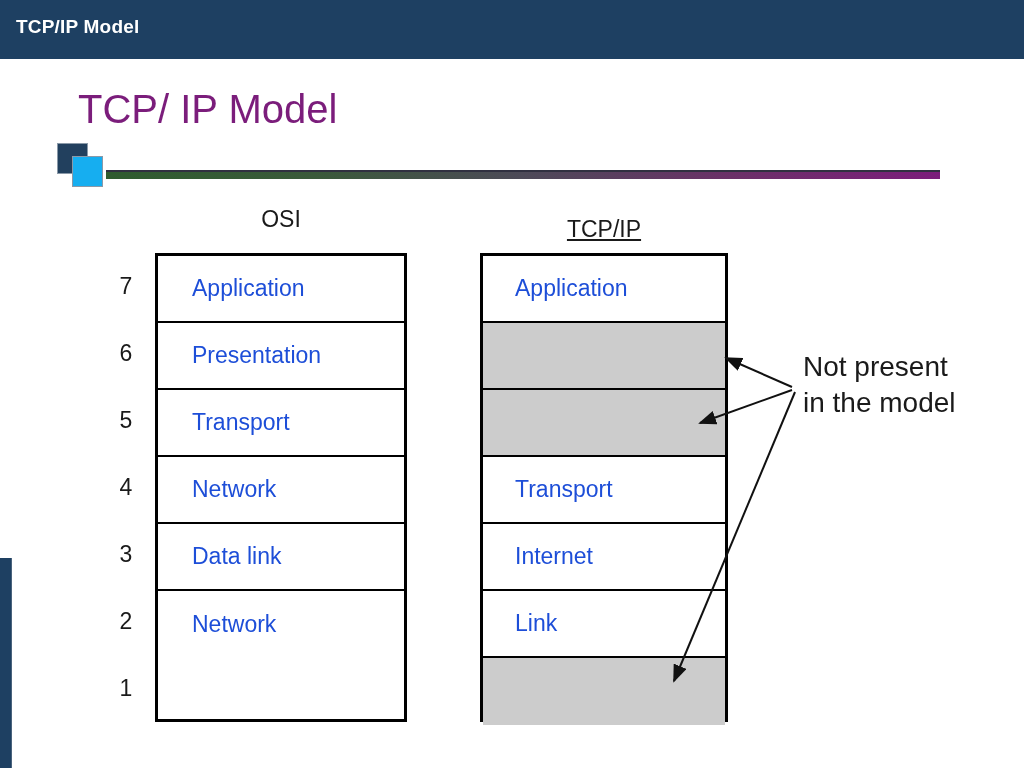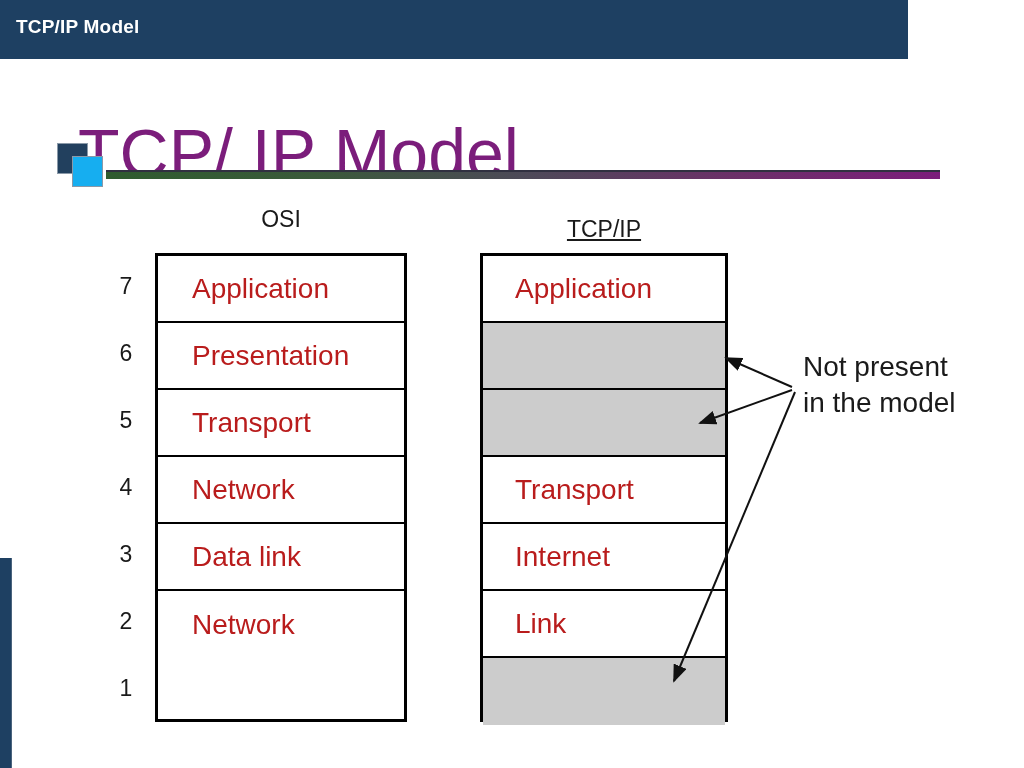--- a/index.html
+++ b/index.html
@@ -13,21 +13,21 @@
     font-family: "Liberation Sans", sans-serif;
     overflow: hidden;
     position: relative;
   }
 
   
   #header-bar {
     position: absolute;
     left: 0;
     top: 0;
-    width: 908px;
+    width: 1024px;
     height: 62px;
     background: #1e4062;
     box-sizing: border-box;
   }
   #header-bar::after {
     content: "";
     position: absolute;
     left: 0;
     bottom: 0;
     width: 1024px;
@@ -55,27 +55,26 @@
     background: #1e4062;
     border-right: 1px solid #4a637d;
     box-sizing: border-box;
   }
 
   
   #slide-title {
     position: absolute;
     left: 78px;
     top: 88px;
-    font-size: 68px;
+    font-size: 40px;
     font-weight: normal;
     color: #7b1d7b;
     letter-spacing: 0px;
     white-space: nowrap;
     line-height: 1.05;
-    margin-top: 30px;
   }
 
   
   #deco-square-dark {
     position: absolute;
     left: 57px;
     top: 143px;
     width: 31px;
     height: 31px;
     background: #22405e;
@@ -137,22 +136,22 @@
     box-sizing: border-box;
     border-bottom: 2px solid #000000;
     display: flex;
     align-items: center;
     background: #ffffff;
   }
   .layer-row:last-child { border-bottom: none; }
   .layer-row.shaded { background: #cccccc; }
 
   .layer-label {
-    font-size: 28px;
-    color: #b91c1c;
+    font-size: 23px;
+    color: #1d4ed8;
     padding-left: 34px;
     white-space: nowrap;
   }
   #tcp-stack .layer-label { padding-left: 32px; }
 
   
   #osi-numbers {
     position: absolute;
     left: 106px;
     top: 253px;

